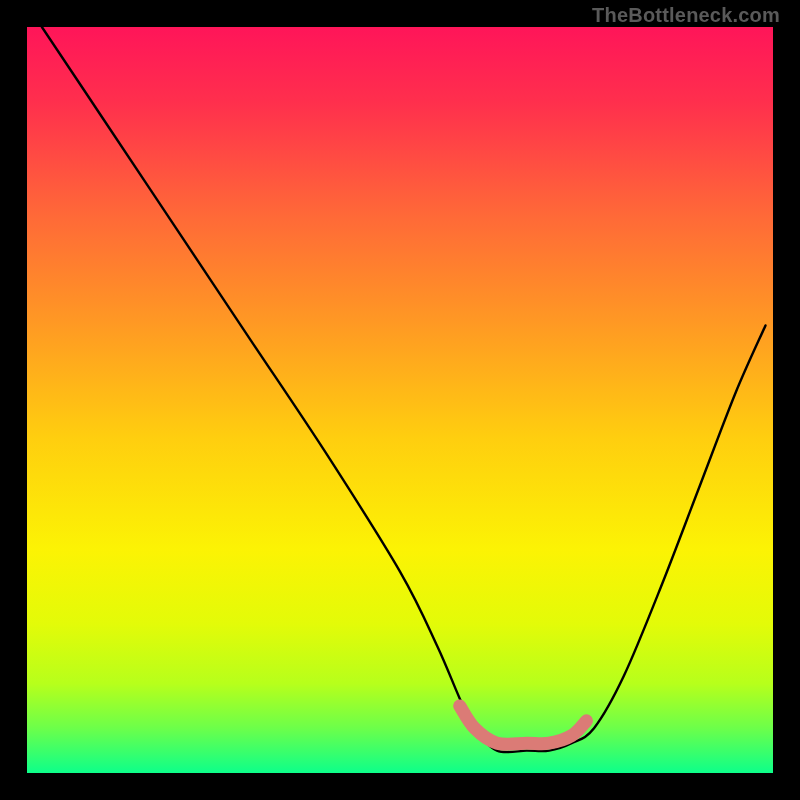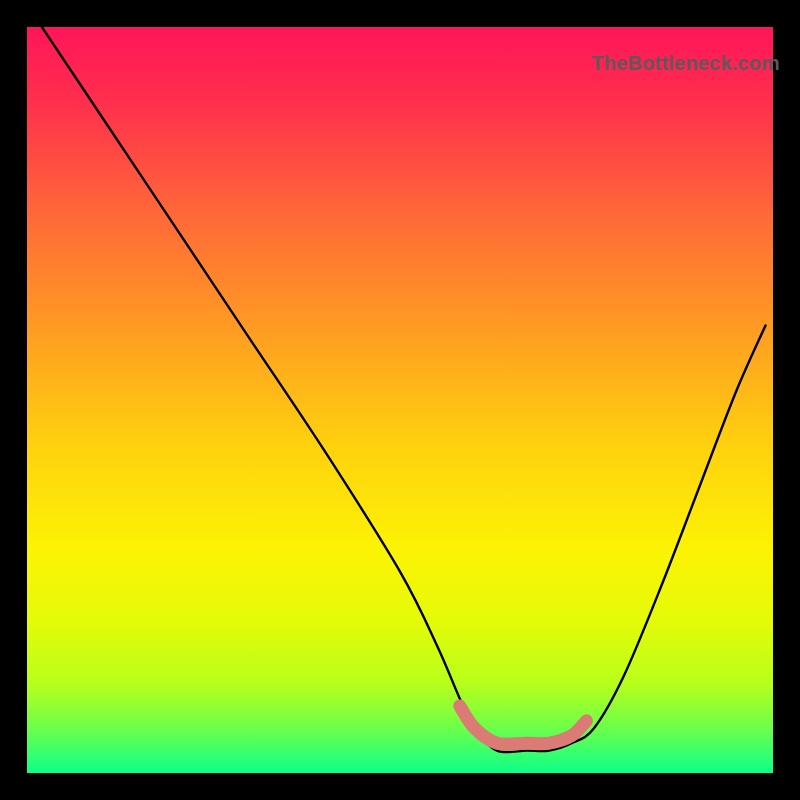--- a/index.html
+++ b/index.html
@@ -42,21 +42,20 @@
   }
   .watermark {
     position: absolute;
     top: 4px;
     right: 20px;
     font-family: Arial, Helvetica, sans-serif;
     font-size: 20px;
     font-weight: bold;
     color: #5a5a5a;
     letter-spacing: 0.2px;
-    margin-top: 48px;
   }
 </style>
 </head>
 <body>
 
 <div class="frame">
   <div class="plot-area">
     <svg class="gradient" viewBox="0 0 746 746" preserveAspectRatio="none">
       <defs>
         <linearGradient id="bg" x1="0" y1="0" x2="0" y2="1">

